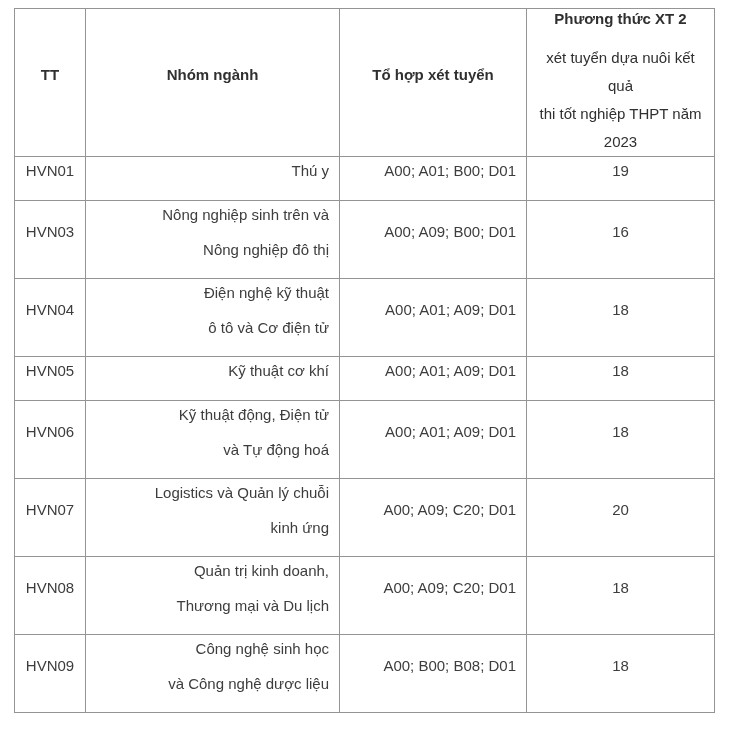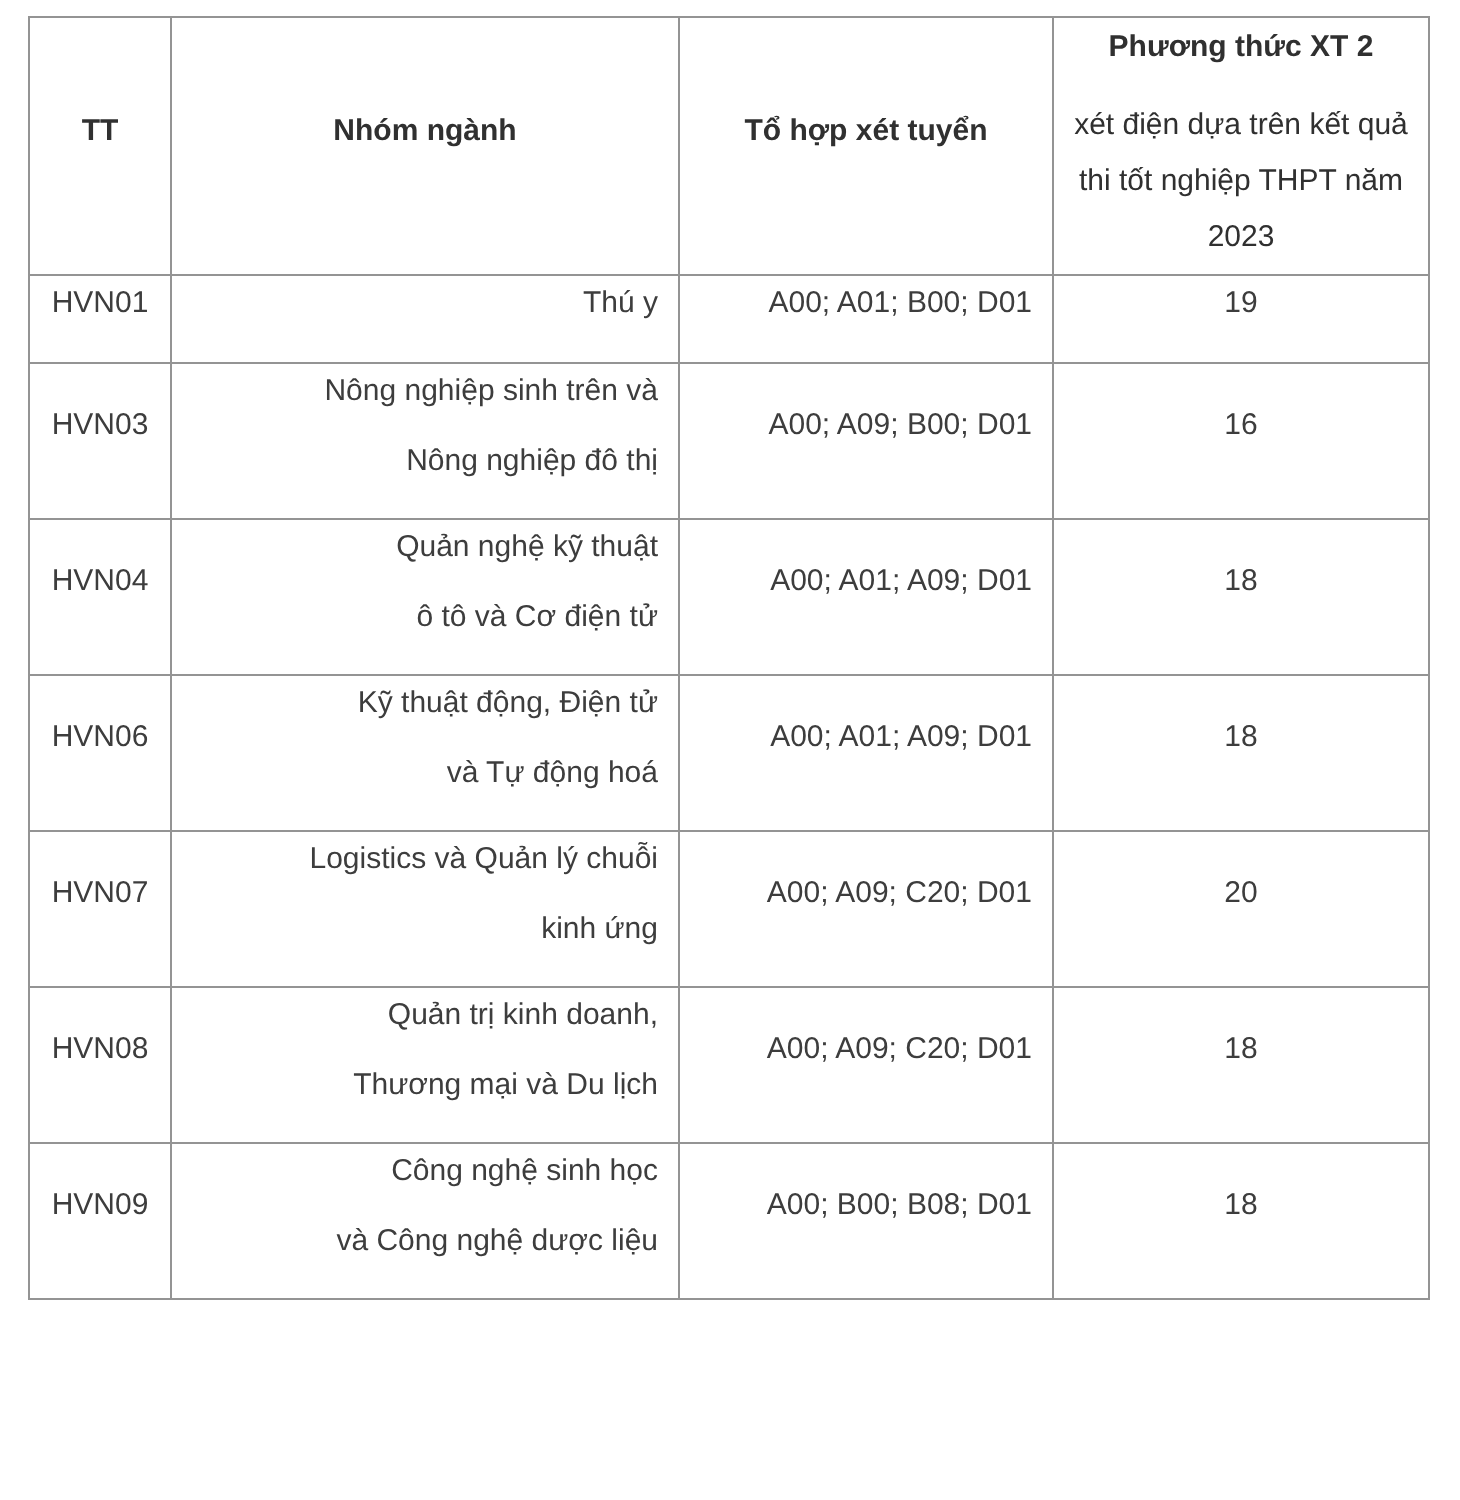--- a/index.html
+++ b/index.html
@@ -70,21 +70,21 @@
       </th>
       <th>
         <p>Nhóm ngành</p>
       </th>
       <th>
         <p>Tổ hợp xét tuyển</p>
       </th>
       <th>
         <p class="hdr-title">Phương thức XT 2</p>
         <div class="hdr-sub">
-          <div>xét điện dựa trên kết quả</div>
+          <div>xét tuyển dựa nuôi kết quả</div>
           <div>thi tốt nghiệp THPT năm</div>
           <div>2023</div>
         </div>
       </th>
     </tr>
   </thead>
   <tbody>
       <tr class="lines-1">
         <td class="cell-tt">
           <p>HVN01</p>
@@ -112,22 +112,36 @@
         </td>
         <td class="cell-score">
           <p>16</p>
         </td>
       </tr>
       <tr class="lines-2">
         <td class="cell-tt">
           <p>HVN04</p>
         </td>
         <td class="cell-nganh">
-          <p>Quản nghệ kỹ thuật</p>
+          <p>Điện nghệ kỹ thuật</p>
           <p>ô tô và Cơ điện tử</p>
+        </td>
+        <td class="cell-tohop">
+          <p>A00; A01; A09; D01</p>
+        </td>
+        <td class="cell-score">
+          <p>18</p>
+        </td>
+      </tr>
+      <tr class="lines-1">
+        <td class="cell-tt">
+          <p>HVN05</p>
+        </td>
+        <td class="cell-nganh">
+          <p>Kỹ thuật cơ khí</p>
         </td>
         <td class="cell-tohop">
           <p>A00; A01; A09; D01</p>
         </td>
         <td class="cell-score">
           <p>18</p>
         </td>
       </tr>
       <tr class="lines-2">
         <td class="cell-tt">

